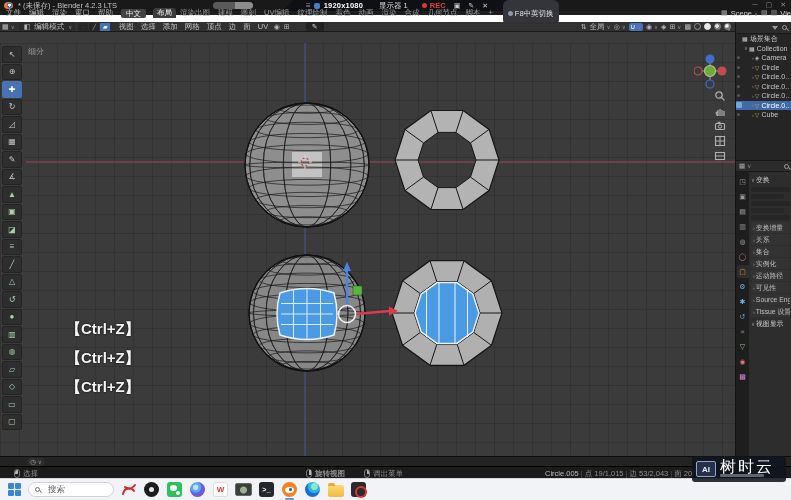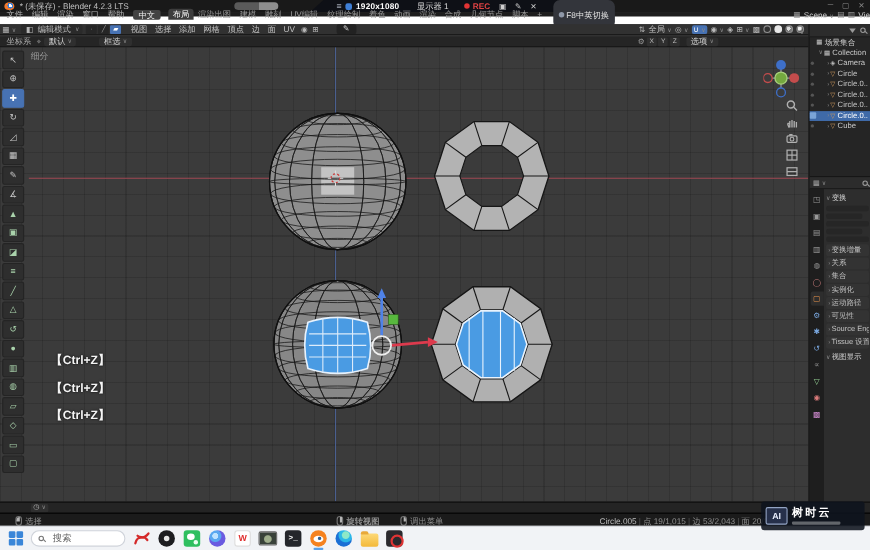--- a/index.html
+++ b/index.html
@@ -69,21 +69,21 @@
   .tr-right{margin-left:auto;margin-right:82px;display:flex;align-items:center;gap:2px;}
   .axis-btn{width:9px;height:8px;background:#2f2f2f;border-radius:1px;color:#bbb;font-size:6px;text-align:center;line-height:8px;}
 
   
   .vp-grid{position:absolute;left:0;top:43px;width:735px;height:413px;background-color:#3b3b3b;
     background-image:repeating-linear-gradient(to right,rgba(0,0,0,.13) 0 1px,transparent 1px 19px),
                      repeating-linear-gradient(to bottom,rgba(0,0,0,.13) 0 1px,transparent 1px 19px);}
   .vp-svg{position:absolute;left:26px;top:43px;}
   .view-hint{position:absolute;left:28px;top:46px;font-size:8px;color:#9c9c9c;}
   .keys{position:absolute;left:46px;top:320px;display:flex;flex-direction:column;gap:10px;}
-  .keys div{color:#f4f4f4;font-size:11px;font-weight:bold;text-shadow:0 0 2px #000;}
+  .keys div{color:#f4f4f4;font-size:15px;font-weight:bold;text-shadow:0 0 2px #000;margin-left:20px;}
 
   
   .vp-toolbar{position:absolute;left:2px;top:46px;width:21px;display:flex;flex-direction:column;gap:1px;}
   .tool{width:20px;height:16.5px;background:#2e2e2e;border:1px solid #242424;border-radius:2px;
     color:#c6c6c6;font-size:8px;display:flex;align-items:center;justify-content:center;}
   .tool.mesh{color:#a9d2ab;}
   .tool.active{background:#4772b3;color:#fff;border-color:#4772b3;}
 
   
   .nav-gizmo{position:absolute;left:694px;top:52px;}
@@ -131,21 +131,21 @@
   .stats{position:absolute;left:545px;top:2px;width:156px;white-space:nowrap;overflow:hidden;}
   .stats b{color:#bdbdbd;font-weight:normal;}
   .stats .sep{color:#555;margin:0 2px;}
 
   
   .watermark{position:absolute;left:692px;top:456px;width:94px;height:26px;background:rgba(14,19,30,.88);border-radius:3px;
     display:flex;align-items:center;padding:2px 4px;gap:4px;z-index:40;}
   .wm-logo{width:20px;height:16px;border:1px solid #93a4c4;border-radius:2px;color:#e8eefc;font-size:8px;font-weight:bold;
     display:flex;align-items:center;justify-content:center;background:#26304a;}
   .wm-right{display:flex;flex-direction:column;gap:2px;}
-  .wm-name{color:#fff;font-weight:bold;font-size:10px;letter-spacing:2px;line-height:11px;white-space:nowrap;}
+  .wm-name{color:#fff;font-weight:normal;font-size:16px;letter-spacing:2px;line-height:11px;white-space:nowrap;}
   .wm-sub{width:44px;height:2.5px;background:rgba(255,255,255,.35);border-radius:1px;}
 
   
   .taskbar{position:absolute;left:0;top:478px;width:791px;height:22px;background:#f1f3f6;border-top:1px solid #d5d8dd;
     display:flex;align-items:center;gap:6px;padding-left:8px;}
   .start{width:14px;height:14px;display:grid;grid-template-columns:6px 6px;grid-template-rows:6px 6px;gap:1.4px;}
   .start span{background:#3a86d8;border-radius:1px;}
   .search-pill{width:86px;height:15px;background:#fff;border:1px solid #cfd3da;border-radius:8px;display:flex;align-items:center;gap:8px;padding-left:6px;}
   .search-pill .icn-search{border-color:#777;}
   .search-pill .icn-search::after{background:#777;}
@@ -269,36 +269,20 @@
       <span class="ic">◈</span>
       <span class="ic dd">⊞</span>
       <span class="ic">▩</span>
       <span class="ball"></span>
       <span class="ball solid"></span>
       <span class="ball mat"></span>
       <span class="ball rend dd"></span>
     </span>
   </div>
 
-  <div class="tool-row">
-    <span class="tr-label">坐标系</span>
-    <span class="tr-icon">⌖</span>
-    <span class="tr-dd dd">默认</span>
-    <span style="width:18px"></span>
-    <span class="tr-dd dd">框选</span>
-    <span class="tr-right">
-      <span class="tr-icon">⚙</span>
-      <span id="mirror-axes" style="display:flex;gap:1.5px;">
-          <span class="axis-btn">X</span>
-          <span class="axis-btn">Y</span>
-          <span class="axis-btn">Z</span>
-        </span>
-      <span class="tr-dd dd" style="margin-left:4px;">选项</span>
-    </span>
-  </div>
 
   <div class="vp-grid"></div>
   <svg class="vp-svg" id="scene-svg" width="709" height="413">
       <line x1="0" y1="119" x2="709" y2="119" stroke="#a04853" stroke-width="1"></line>
       <line x1="279" y1="0" x2="279" y2="413" stroke="#4a5f8f" stroke-width="1"></line>
       <g>
         <circle cx="281" cy="122" r="62" fill="#8e8e8e" stroke="#101010" stroke-width="1"></circle>
         <rect x="266" y="109" width="30" height="25" fill="#cdcdcd" opacity="0.85"></rect>
         <ellipse cx="281" cy="122" rx="23.7" ry="62" fill="none" stroke="#181818" stroke-width="0.7"></ellipse>
         <ellipse cx="281" cy="122" rx="43.8" ry="62" fill="none" stroke="#181818" stroke-width="0.7"></ellipse>

